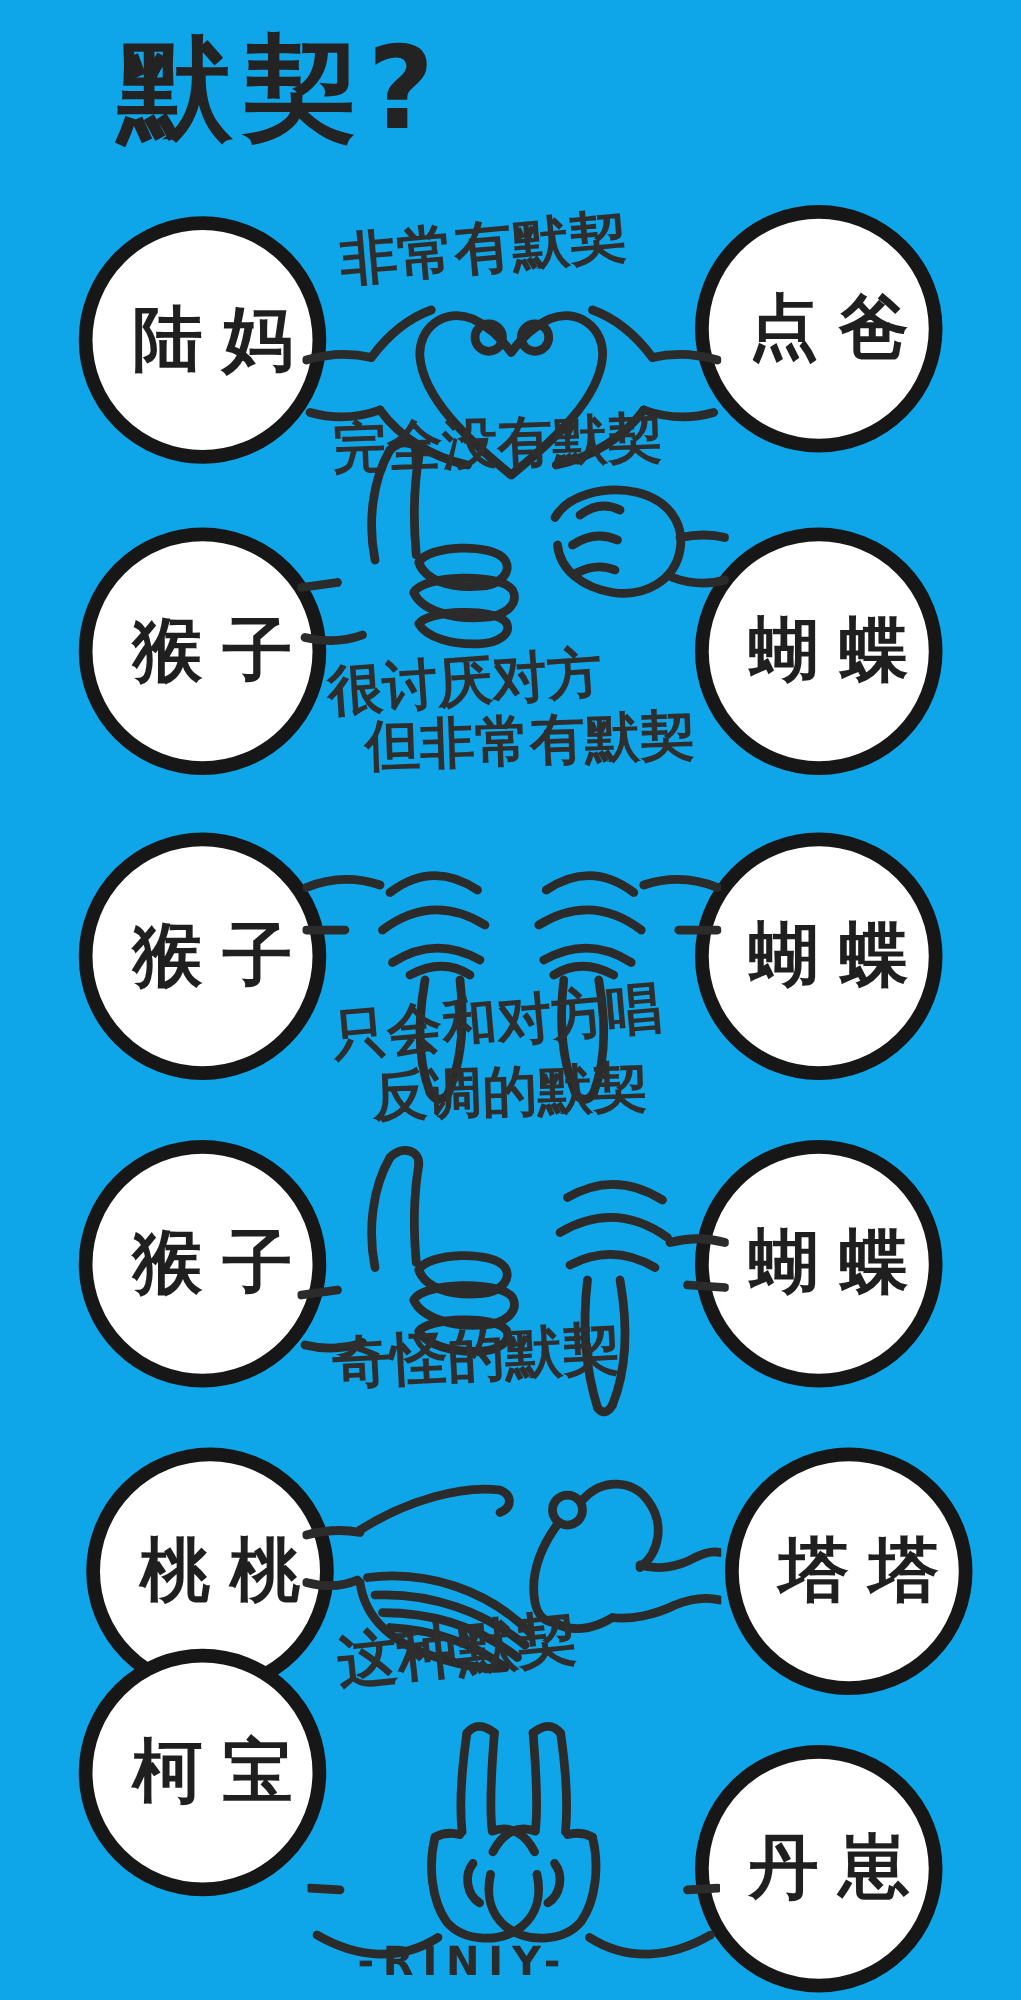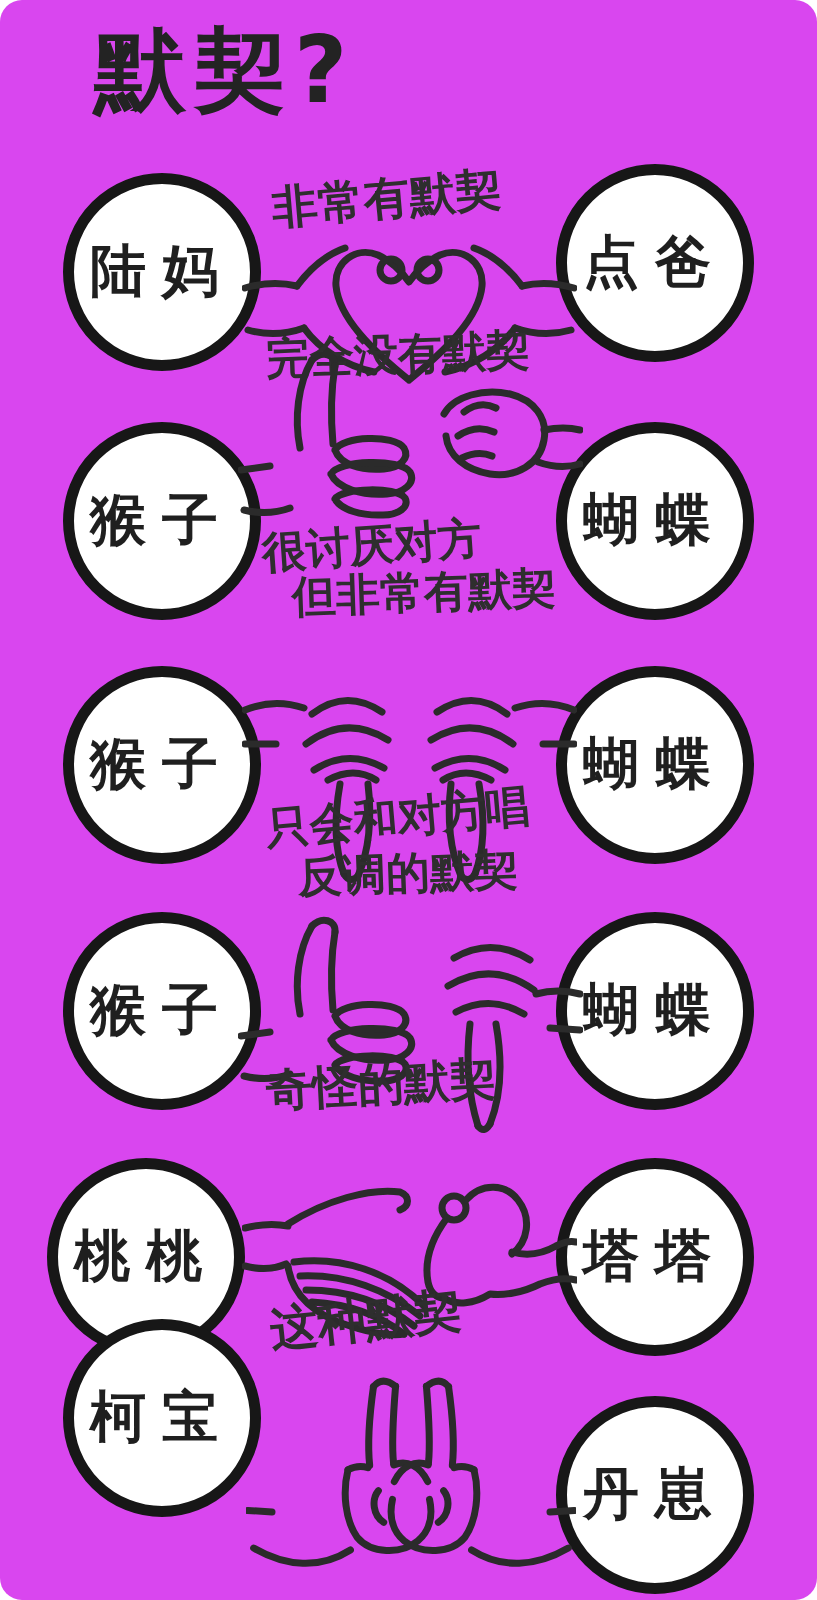--- a/index.html
+++ b/index.html
@@ -1,26 +1,26 @@
 <!DOCTYPE html>
 <html><head>
 <meta charset="utf-8">
 <style>
   html,body{margin:0;padding:0;background:#fff;}
   .canvas{
-    position:relative;width:817px;height:1600px;background:#d946ef;
-    overflow:hidden;font-family:"DejaVu Sans",sans-serif;color:#262626;border-radius:22px;
+    position:relative;width:817px;height:1600px;background:#0ea5e9;
+    overflow:hidden;font-family:"DejaVu Sans",sans-serif;color:#262626;
   }
   .title{
     position:absolute;left:94px;top:18px;font-size:92px;line-height:1.15;
     font-weight:900;letter-spacing:8px;color:#232323;white-space:nowrap;
   }
   .circle{
     position:absolute;width:176px;height:176px;border:11px solid #171717;
-    border-radius:50%;background:#fff;display:flex;align-items:center;justify-content:flex-start;
+    border-radius:50%;background:#fff;display:flex;align-items:center;justify-content:flex-end;
   }
   .name{
     font-size:56px;font-weight:800;letter-spacing:16px;text-indent:16px;
     color:#1f1f1f;white-space:nowrap;
   }
   .caption{
     position:absolute;font-weight:800;color:#2e2e2e;white-space:nowrap;
     transform-origin:left center;
   }
   .sig{
@@ -152,24 +152,24 @@
         <path class="ink" d="M286,116 Q252,96 218,114"></path>
         <path class="ink" d="M258,126 C264,160 264,196 252,226"></path>
         <path class="ink" d="M232,126 C228,160 230,196 240,228"></path>
         <path class="ink" d="M252,226 Q246,236 240,228"></path>
       </g>
     </svg>
   </div>
 
   <div>
     <div class="caption" style="left:266px;top:1060px;font-size:46px;transform:rotate(-3deg);">奇怪的默契</div>
-    <div class="circle" style="left:47px;top:1158px;">
+    <div class="circle" style="left:69px;top:1158px;">
       <span class="name">桃桃</span>
     </div>
-    <div class="circle" style="left:556px;top:1158px;">
+    <div class="circle" style="left:580px;top:1158px;">
       <span class="name">塔塔</span>
     </div>
     <svg class="gesture" style="left:242px;top:1144px;" width="335" height="230" viewBox="0 0 335 230">
       <g>
         <path class="ink" d="M3,84 Q26,78 46,82"></path>
         <path class="ink" d="M3,122 Q26,128 44,120"></path>
         <path class="ink" d="M46,80 C84,56 128,44 158,48 C168,52 168,62 158,66"></path>
         <path class="ink" d="M52,118 C100,112 148,128 182,162"></path>
         <path class="ink" d="M58,132 C104,130 146,146 178,172"></path>
         <path class="ink" d="M64,146 C106,146 142,158 172,182"></path>
@@ -213,14 +213,15 @@
         <path class="ink" d="M224,90 C232,112 232,140 222,158 C210,176 180,180 162,168 C150,160 144,146 146,128"></path>
         <path class="ink" d="M224,90 Q214,86 204,90"></path>
         <path class="ink" d="M178,90 C164,86 152,94 146,110"></path>
         <path class="ink" d="M196,114 C204,122 204,138 194,146"></path>
         <path class="ink" d="M326,158 C296,180 262,186 230,170"></path>
         <path class="ink" d="M328,120 L304,124"></path>
       </g>
     </svg>
   </div>
 
+  <div class="sig" style="left:286px;top:1550px;font-size:32px;">-RINIY-</div>
 
 </div>
 
 </body></html>

